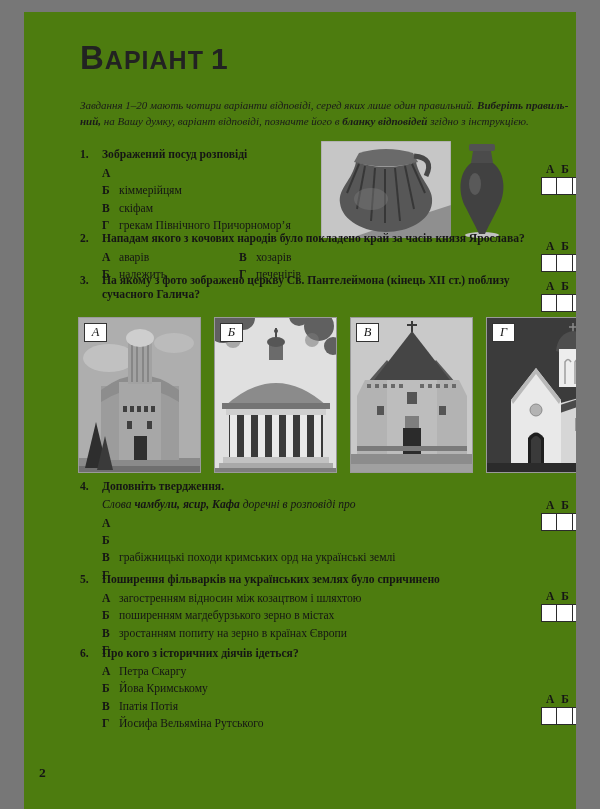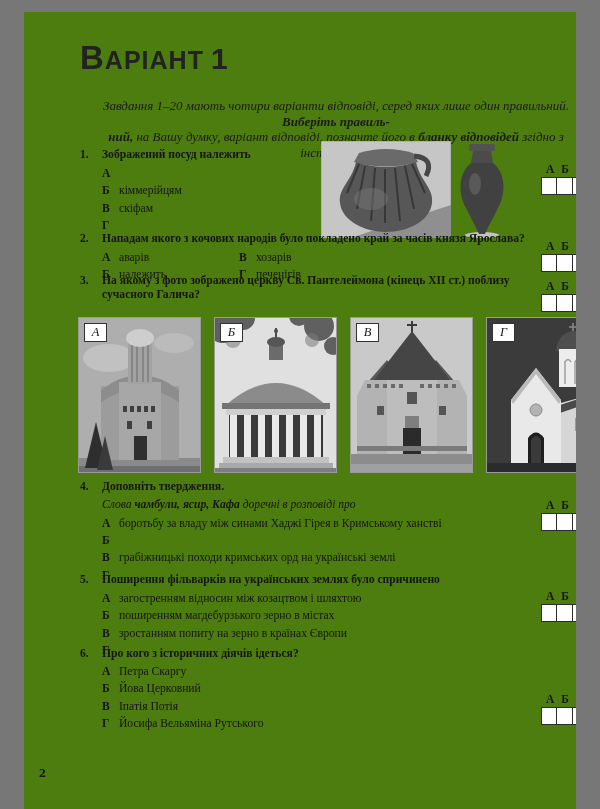--- a/index.html
+++ b/index.html
@@ -13,21 +13,21 @@
     position:absolute; left:56px; top:28px;
     font-family:"Liberation Sans", sans-serif; font-weight:700; color:#222;
     letter-spacing:1px; line-height:36px; white-space:nowrap;
   }
   .title .lead{font-size:33px;}
   .title .caps{font-size:25px;}
   .title .numpart{font-size:30px; margin-left:7px;}
   
   .intro{
     position:absolute; left:56px; top:86px; width:512px;
-    font-style:italic; font-size:13px; line-height:15.5px; color:#1a1a1a;text-align:center;
+    font-style:italic; font-size:11px; line-height:15.5px; color:#1a1a1a;
   }
   .b{font-weight:700;}
   
   .q{position:absolute; left:56px; font-size:11.6px;}
   .q-head{display:flex; font-weight:700; line-height:14px;}
   .q-num{width:22px; flex:0 0 22px;}
   .q-stem{flex:1;}
   .opts{margin-left:22px; margin-top:3px;}
   .opt{display:flex; line-height:17.4px;}
   .opt .L{width:17px; flex:0 0 17px; font-weight:700;}
@@ -65,36 +65,37 @@
   </div>
 
   <div class="intro">
     <span>Завдання 1–20 мають чотири варіанти відповіді, серед яких лише один правильний. </span><span class="b">Виберіть правиль-</span><br>
     <span class="b">ний,</span><span> на Вашу думку, варіант відповіді, позначте його в </span><span class="b">бланку відповідей</span><span> згідно з інструкцією.</span>
   </div>
 
   <div class="q" style="top:136px; width:250px;">
     <div class="q-head">
       <span class="q-num">1.</span>
-      <span class="q-stem">Зображений посуд належить</span>
+      <span class="q-stem">Зображений посуд розповіді</span>
     </div>
     <div class="opts">
       <div class="opt">
           <span class="L">А</span>
         </div>
       <div class="opt">
           <span class="L">Б</span>
           <span>кіммерійцям</span>
         </div>
       <div class="opt">
           <span class="L">В</span>
           <span>скіфам</span>
         </div>
       <div class="opt">
           <span class="L">Г</span>
+          <span>грекам Північного Причорномор’я</span>
         </div>
     </div>
   </div>
 
   <div class="q1-art">
     <div class="pot-frame">
       <svg width="130" height="97" viewBox="0 0 130 97">
         <rect width="130" height="97" fill="#c6c6c6" stroke="#9d9d9d"></rect>
         <polygon points="62,86 130,64 130,97 30,97" fill="#8f8f8f"></polygon>
         <path d="M38,12 Q65,4 92,12 L97,21 Q65,30 33,21 Z" fill="#6a6a6a"></path>
@@ -336,21 +337,20 @@
     <div class="q-head">
       <span class="q-num">4.</span>
       <span class="q-stem">Доповніть твердження.</span>
     </div>
     <div class="substem">
       <span>Слова </span><span class="b">чамбули, ясир, Кафа</span><span> доречні в розповіді про</span>
     </div>
     <div class="opts" style="margin-top:2px;">
       <div class="opt">
           <span class="L">А</span>
-          <span>боротьбу за владу між синами Хаджі Гірея в Кримському ханстві</span>
         </div>
       <div class="opt">
           <span class="L">Б</span>
         </div>
       <div class="opt">
           <span class="L">В</span>
           <span>грабіжницькі походи кримських орд на українські землі</span>
         </div>
       <div class="opt">
           <span class="L">Г</span>
@@ -417,21 +417,21 @@
       <span class="q-num">6.</span>
       <span class="q-stem">Про кого з історичних діячів ідеться?</span>
     </div>
     <div class="opts" style="margin-top:2px;">
       <div class="opt">
           <span class="L">А</span>
           <span>Петра Скаргу</span>
         </div>
       <div class="opt">
           <span class="L">Б</span>
-          <span>Йова Церковний</span>
+          <span>Йова Кримському</span>
         </div>
       <div class="opt">
           <span class="L">В</span>
           <span>Іпатія Потія</span>
         </div>
       <div class="opt">
           <span class="L">Г</span>
           <span>Йосифа Вельяміна Рутського</span>
         </div>
     </div>

